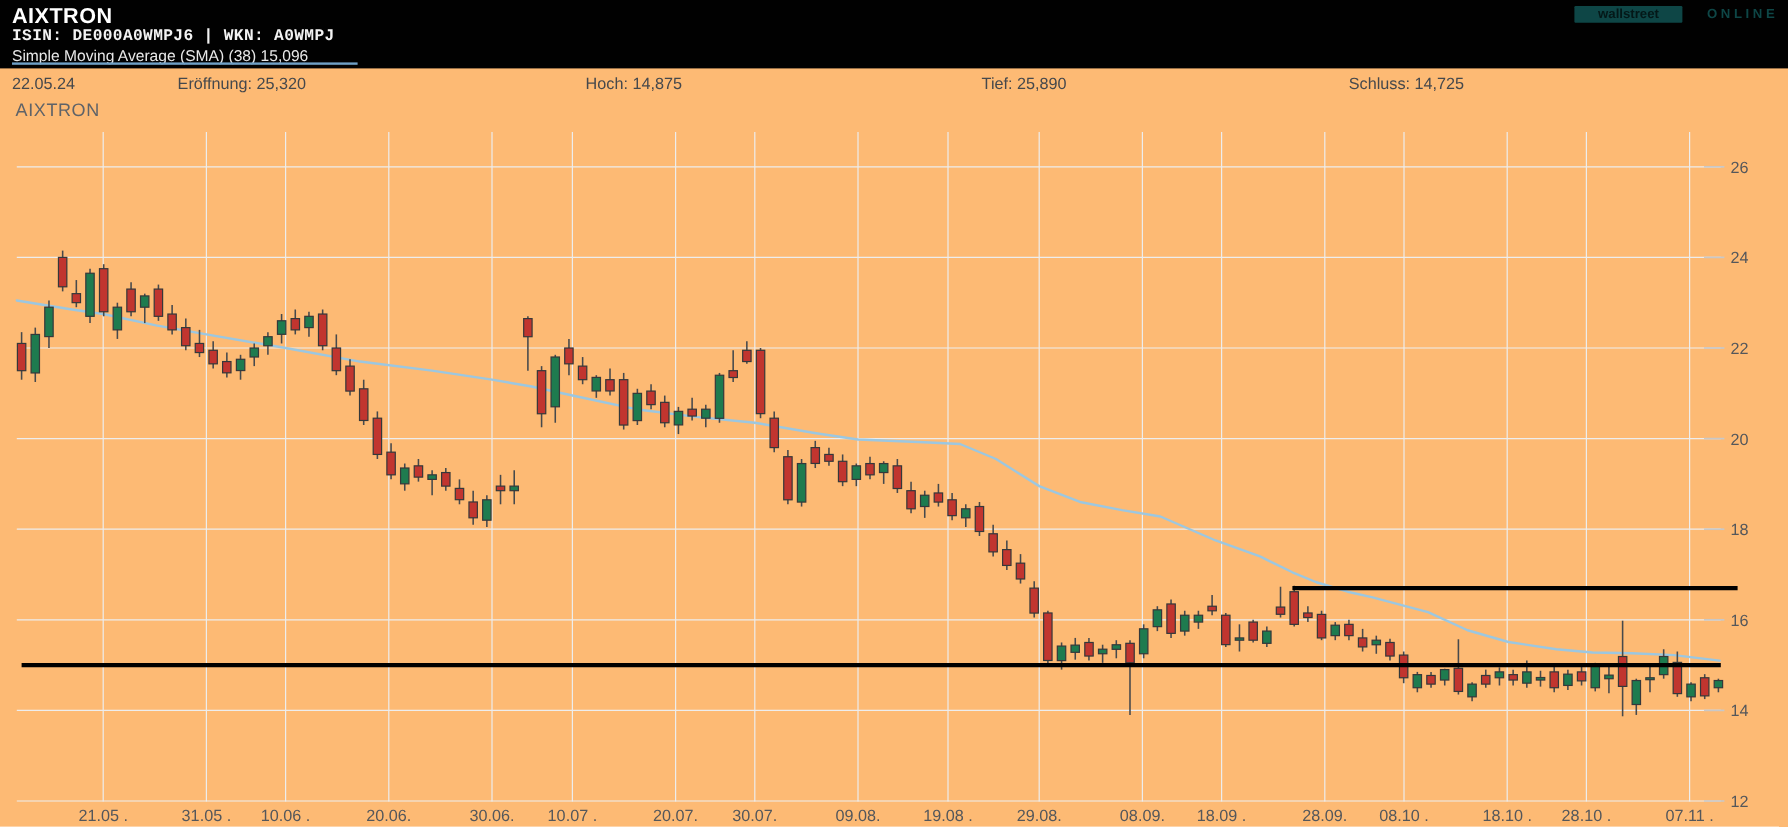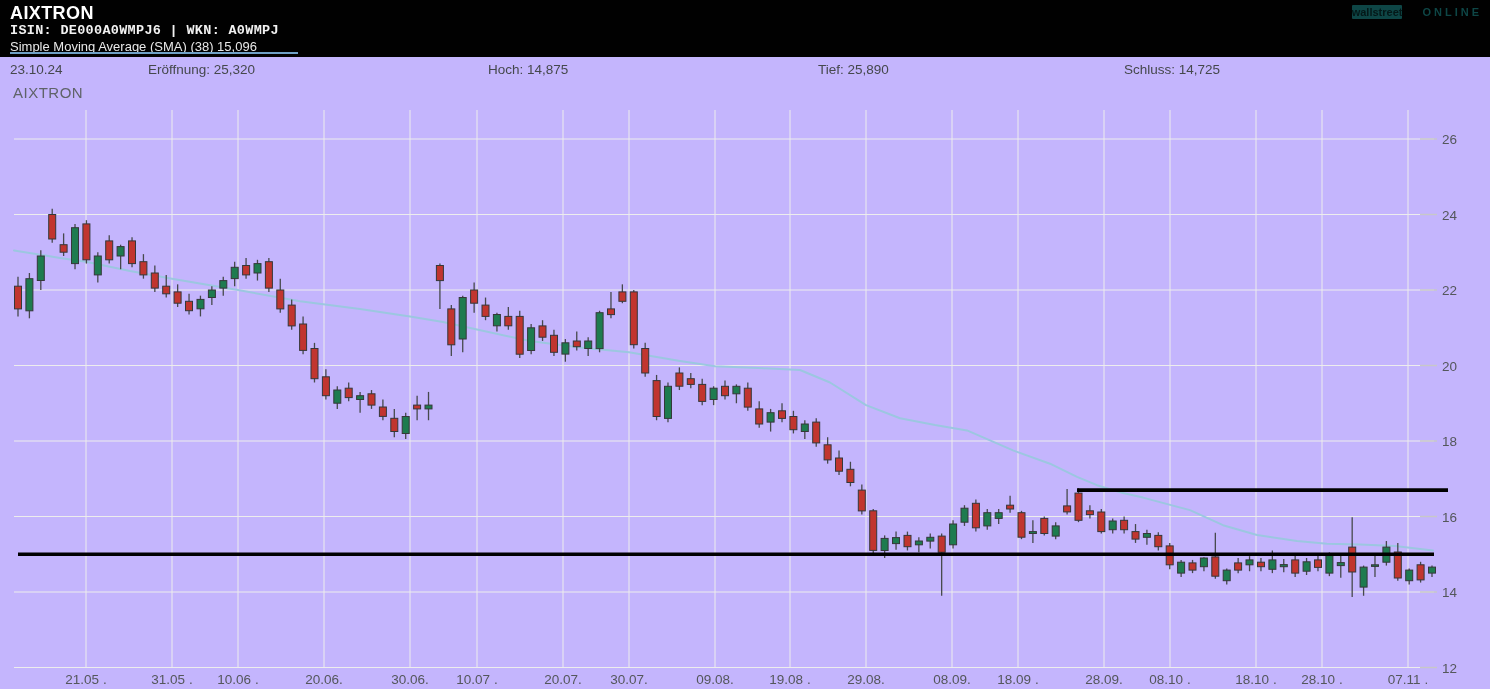--- a/index.html
+++ b/index.html
@@ -1,45 +1,45 @@
 <!DOCTYPE html>
 <html><head>
 <meta charset="utf-8">
 <style>
   html,body{margin:0;padding:0;background:#fff;}
-  #stage{position:relative;width:1490px;height:689px;background:#c4b5fd;overflow:hidden;
+  #stage{position:relative;width:1490px;height:689px;background:#fdba74;overflow:hidden;
          font-family:"Liberation Sans", sans-serif;}
   .hdr{position:absolute;left:0;top:0;width:100%;height:57px;background:#010101;}
   .hdr-title{position:absolute;left:10px;top:3px;color:#ffffff;font-size:18px;font-weight:bold;letter-spacing:.4px;}
   .hdr-isin{position:absolute;left:10px;top:23px;color:#f2f2f2;font-size:13.5px;font-weight:bold;letter-spacing:.3px;font-family:Liberation Mono, monospace;}
   .hdr-sma{position:absolute;left:10px;top:38.5px;color:#e8e8e8;font-size:13px;text-align:right;}
   .hdr-underline{position:absolute;left:10px;top:51.5px;width:288px;height:2.5px;background:#6fa0c6;}
   .logo{position:absolute;right:8px;top:6px;font-size:11px;font-weight:bold;white-space:nowrap;}
-  .logo .p1{background:#0e4646;color:#041818;padding:1px 0;border-radius:1px;}
+  .logo .p1{background:#0e4646;color:#041818;padding:1px 20px;border-radius:1px;}
   .logo .p2{color:#0e4646;letter-spacing:3px;margin-left:20px;}
   .info{position:absolute;top:62px;font-size:13.5px;color:#45484c;}
   .chart-label{position:absolute;left:13px;top:84px;font-size:15px;color:#5f6368;letter-spacing:.5px;}
   svg text{font-family:"Liberation Sans", sans-serif;}
 </style>
 </head>
 <body>
 
 <div id="stage">
 
   <div class="hdr">
     <div class="hdr-title">AIXTRON</div>
     <div class="hdr-isin">ISIN: DE000A0WMPJ6  | WKN: A0WMPJ</div>
     <div class="hdr-sma">Simple Moving Average (SMA) (38) 15,096</div>
     <div class="hdr-underline"></div>
     <div class="logo">
       <span class="p1">wallstreet</span><span class="p2">ONLINE</span>
     </div>
   </div>
 
-  <div class="info" style="left:10px">23.10.24</div>
+  <div class="info" style="left:10px">22.05.24</div>
   <div class="info" style="left:148px">Eröffnung: 25,320</div>
   <div class="info" style="left:488px">Hoch: 14,875</div>
   <div class="info" style="left:818px">Tief: 25,890</div>
   <div class="info" style="left:1124px">Schluss: 14,725</div>
 
   <div class="chart-label">AIXTRON</div>
 
   <svg id="chart" width="1490" height="689" viewBox="0 0 1490 689" style="position:absolute;left:0;top:0;">
       <g>
         <line x1="14" y1="139" x2="1434" y2="139" stroke="#ededed" stroke-width="1"></line>

